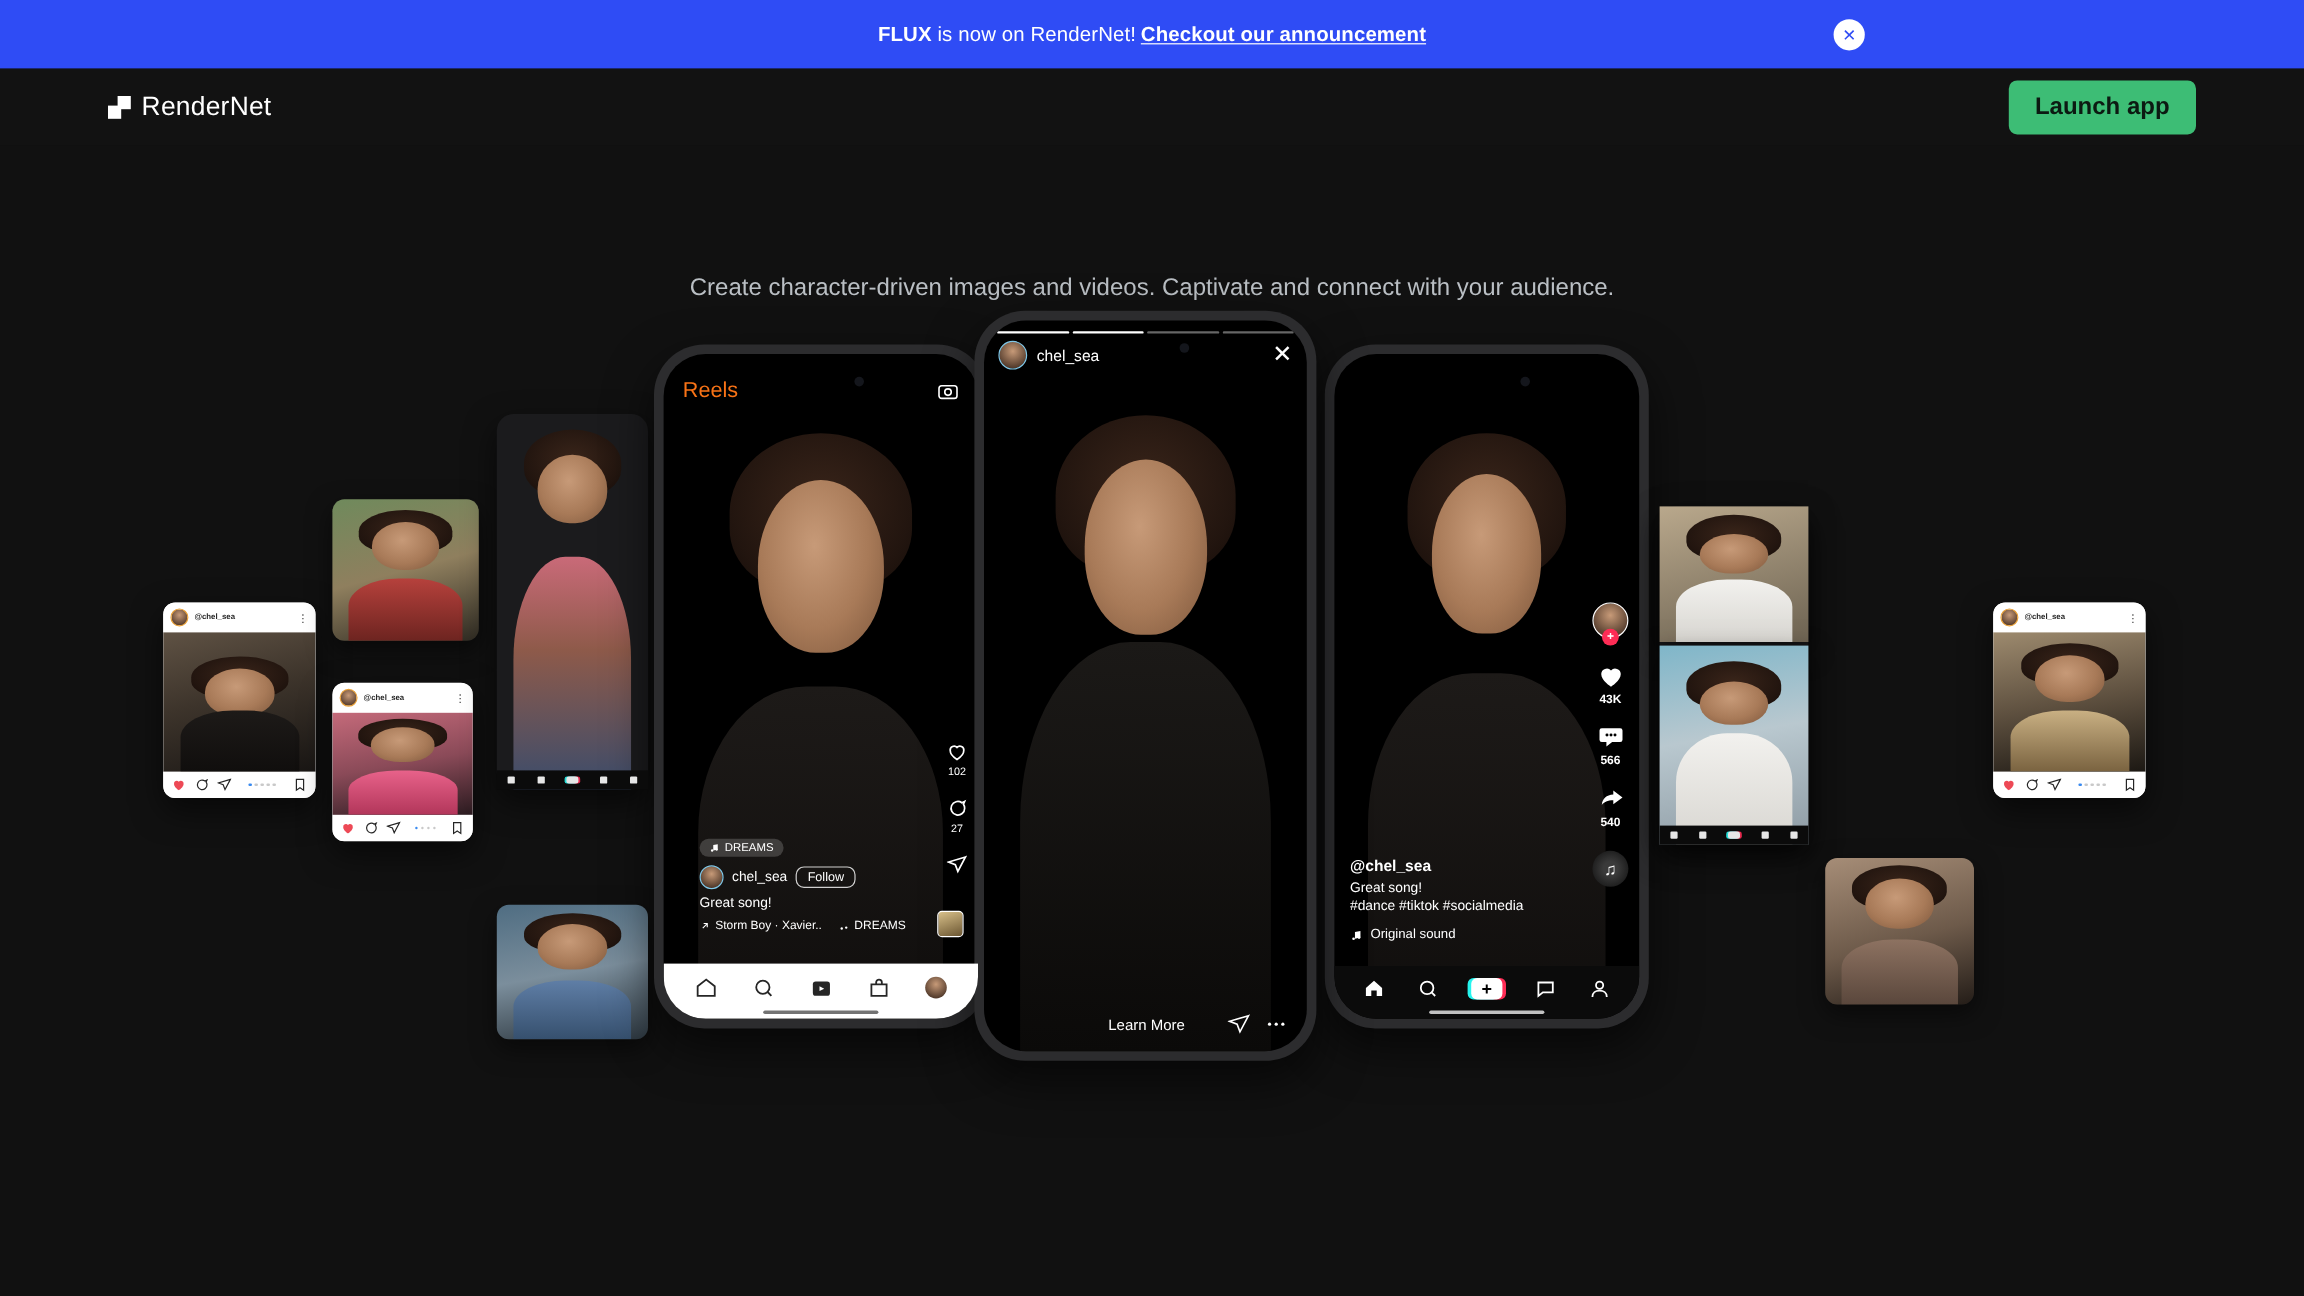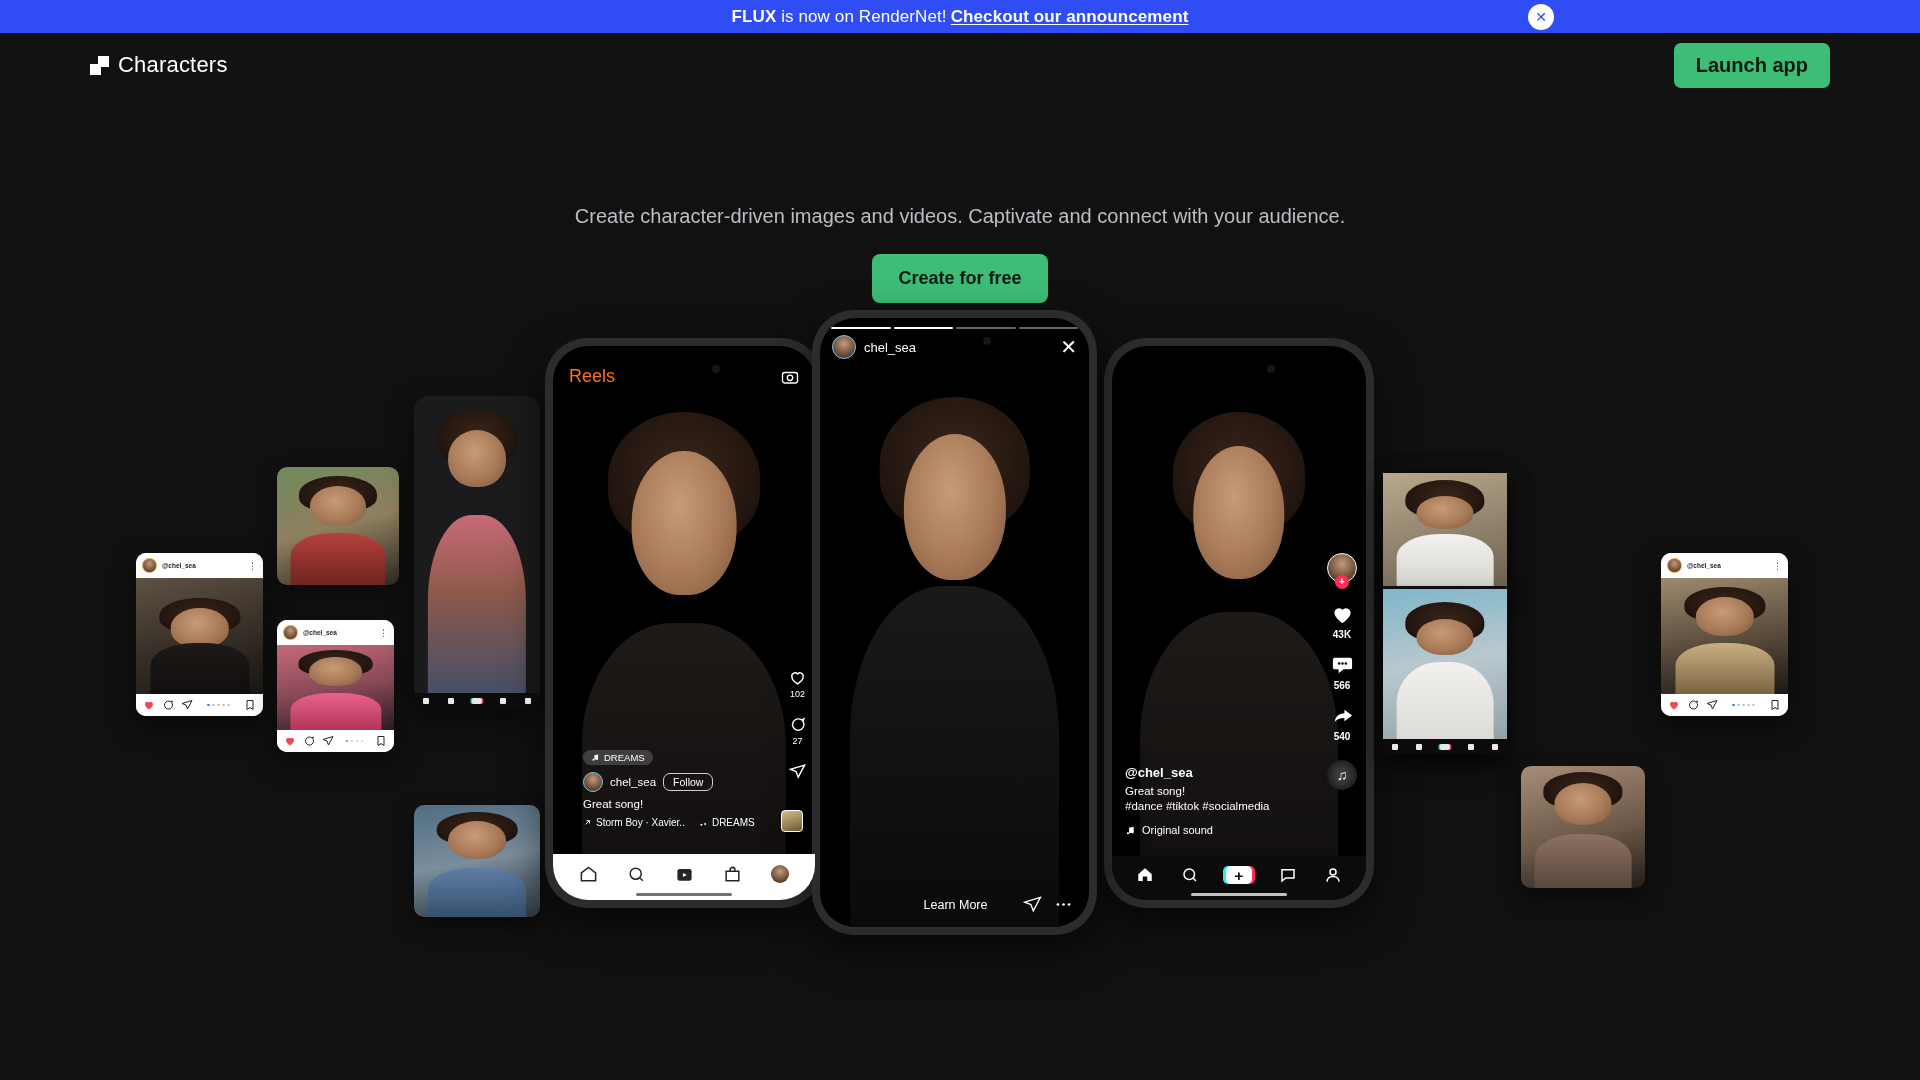--- a/index.html
+++ b/index.html
@@ -6,21 +6,21 @@
   html, body {
     width: 1920px; height: 1080px;
     background: #111111;
     font-family: "Liberation Sans", sans-serif;
     overflow: hidden;
   }
 
   
   .announce {
     position: relative;
-    height: 33px;
+    height: 57px;
     background: #2f4cf5;
     display: flex; align-items: center; justify-content: center;
     color: #ffffff;
     font-size: 17px;
   }
   .announce-text { letter-spacing: .1px; }
   .announce-text b { font-weight: 700; }
   .announce-link {
     color: #ffffff; text-decoration: underline;
     text-underline-offset: 2px; font-weight: 600; margin-left: 4px;
@@ -320,28 +320,27 @@
   </div>
   <button class="announce-close">✕</button>
 </div>
 
 <div class="header">
   <div class="logo">
     <span class="logo-mark">
       <i class="a"></i>
         <i class="b"></i>
     </span>
-    <span class="logo-text">Characters</span>
+    <span class="logo-text">RenderNet</span>
   </div>
   <button class="launch-btn">Launch app</button>
 </div>
 
 <div class="hero">
   <p class="hero-sub">Create character-driven images and videos. Captivate and connect with your audience.</p>
-  <button class="hero-cta">Create for free</button>
 </div>
 
 <div class="stage">
 
   <div class="ig-card" style="left:136px; top:240px; width:127px; height:163px;">
     <div class="ig-head">
       <span class="ig-avatar"></span>
       <span class="ig-user">@chel_sea</span>
       <span class="ig-dots">⋮</span>
     </div>

